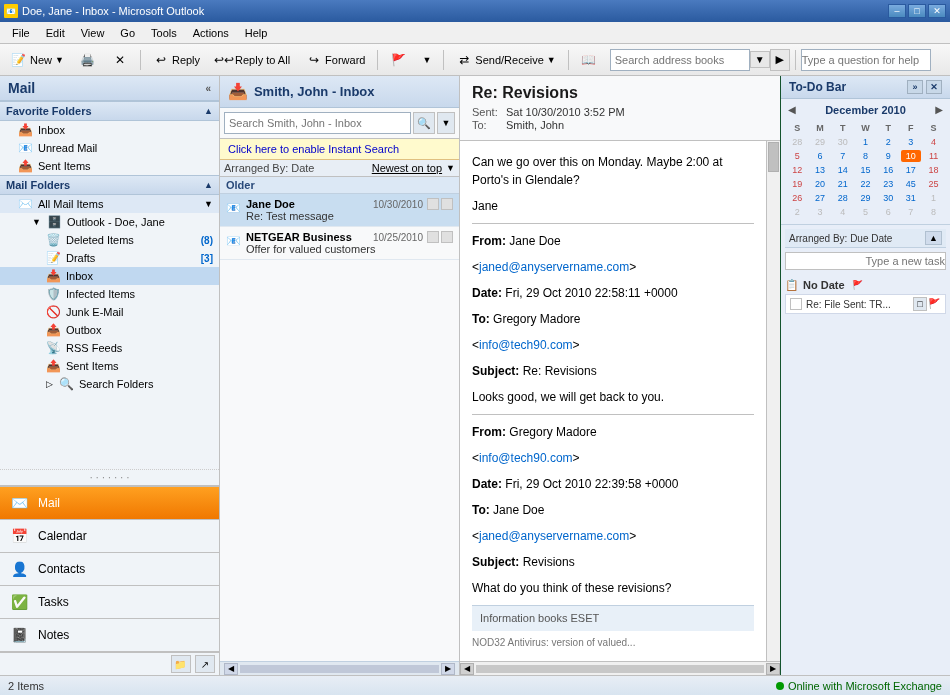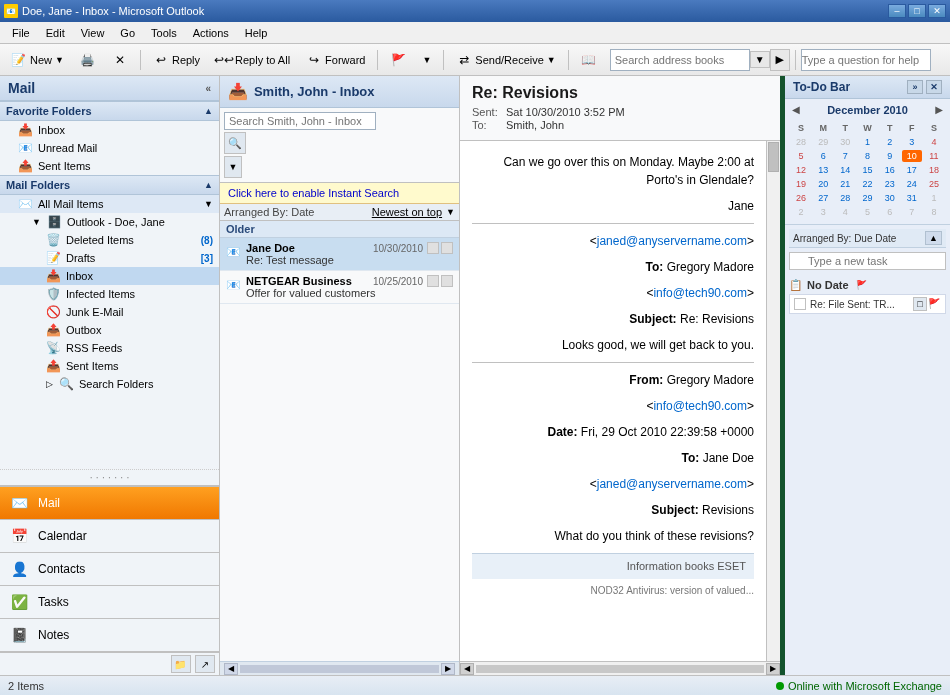--- a/index.html
+++ b/index.html
@@ -53,21 +53,21 @@
     .nav-btn { display: flex; align-items: center; gap: 8px; padding: 6px 10px; cursor: pointer; border-bottom: 1px solid #c0c0c0; font-size: 12px; }
     .nav-btn.active { background: linear-gradient(to bottom, #ffa020, #f07800); color: white; }
     .nav-icon { width: 20px; height: 20px; display: flex; align-items: center; justify-content: center; font-size: 14px; }
     .nav-bottom-bar { display: flex; justify-content: flex-end; padding: 2px 4px; gap: 4px; border-top: 1px solid #c0c0c0; }
     .nav-small-btn { width: 20px; height: 18px; background: #e0e8f0; border: 1px solid #c0c0c0; cursor: pointer; display: flex; align-items: center; justify-content: center; font-size: 10px; }
 
     
     .middle-panel { width: 240px; min-width: 240px; background: #f8f9fa; border-right: 1px solid #c0c0c0; display: flex; flex-direction: column; }
     .inbox-header { background: linear-gradient(to bottom, #dde8f5, #c8d8ec); padding: 6px 8px; font-size: 13px; font-weight: bold; color: #1a3a6a; border-bottom: 1px solid #b0c4d8; display: flex; align-items: center; gap: 6px; }
     .inbox-icon { font-size: 16px; }
-    .search-row { padding: 4px; display: flex; align-items: flex-start; gap: 2px; border-bottom: 1px solid #c0c0c0; flex-direction: column; }
+    .search-row { padding: 4px; display: flex; align-items: flex-end; gap: 2px; border-bottom: 1px solid #c0c0c0; }
     .search-input { flex: 1; height: 22px; border: 1px solid #a0b0c0; padding: 2px 4px; font-size: 11px; }
     .search-btn { width: 22px; height: 22px; background: #e0e8f0; border: 1px solid #c0c0c0; cursor: pointer; display: flex; align-items: center; justify-content: center; }
     .search-dropdown { width: 18px; height: 22px; background: #e0e8f0; border: 1px solid #c0c0c0; cursor: pointer; display: flex; align-items: center; justify-content: center; font-size: 9px; }
     .instant-search-bar { background: #fffacd; padding: 4px 8px; border-bottom: 1px solid #e0c080; font-size: 11px; color: #0000cc; cursor: pointer; }
     .arrange-bar { display: flex; align-items: center; background: #e8eef5; border-bottom: 1px solid #c0c0c0; padding: 2px 4px; }
     .arrange-label { font-size: 11px; color: #444; flex: 1; }
     .arrange-value { font-size: 11px; color: #000; cursor: pointer; text-decoration: underline; }
     .arrange-arrow { font-size: 9px; margin-left: 4px; cursor: pointer; }
 
     .email-list { overflow-y: auto; flex: 1; }
@@ -84,27 +84,27 @@
     .flag-icon { width: 12px; height: 12px; border: 1px solid #c0c0c0; cursor: pointer; }
 
     
     .reading-pane { flex: 1; background: white; display: flex; flex-direction: column; overflow: hidden; }
     .reading-header { padding: 8px 12px; border-bottom: 1px solid #c0c0c0; background: #f8f9fa; }
     .reading-subject { font-size: 16px; font-weight: bold; color: #1a1a1a; margin-bottom: 4px; }
     .reading-from { font-size: 12px; color: #333; margin-bottom: 2px; }
     .reading-detail-row { display: flex; gap: 4px; margin: 1px 0; }
     .reading-detail-label { color: #555; min-width: 30px; }
     .reading-detail-value { color: #333; }
-    .reading-body { flex: 1; overflow-y: auto; padding: 12px; font-size: 12px; line-height: 1.5; text-align: right; }
+    .reading-body { flex: 1; overflow-y: auto; padding: 12px; font-size: 12px; line-height: 1.5; }
     .email-link { color: #0066cc; text-decoration: none; }
     .bold-label { font-weight: bold; }
     .reading-scrollbar { width: 14px; background: #f0f0f0; border-left: 1px solid #c0c0c0; }
 
     
-    .todo-bar { width: 170px; min-width: 170px; background: #e8eef8; border-left: 5px solid #14532d; display: flex; flex-direction: column; overflow: hidden; }
+    .todo-bar { width: 170px; min-width: 170px; background: #e8eef8; border-left: 1px solid #14532d; display: flex; flex-direction: column; overflow: hidden; }
     .todo-header { background: linear-gradient(to bottom, #dde8f5, #c8d8ec); padding: 4px 8px; font-size: 12px; font-weight: bold; color: #1a3a6a; border-bottom: 1px solid #b0c4d8; display: flex; align-items: center; justify-content: space-between; }
     .todo-controls { display: flex; gap: 3px; }
     .todo-ctrl-btn { width: 16px; height: 14px; background: #c8d8e8; border: 1px solid #a0b0c0; cursor: pointer; font-size: 9px; display: flex; align-items: center; justify-content: center; }
 
     
     .calendar-mini { padding: 4px; border-bottom: 1px solid #c0d0e0; }
     .cal-header { display: flex; align-items: center; justify-content: space-between; margin-bottom: 4px; }
     .cal-month { font-size: 11px; font-weight: bold; color: #1a3a6a; }
     .cal-nav { background: none; border: none; cursor: pointer; font-size: 10px; color: #555; padding: 1px 3px; }
     .cal-grid { width: 100%; }
@@ -113,21 +113,21 @@
     .cal-today { background: #ff6600 !important; color: white; border-radius: 2px; }
     .cal-other-month { color: #bbb; }
     .cal-weekend { color: #cc4444; }
     .cal-link { color: #0066cc; }
 
     
     .tasks-area { flex: 1; overflow-y: auto; padding: 4px; }
     .tasks-arrange { display: flex; align-items: center; justify-content: space-between; background: #e0eaf5; padding: 2px 4px; border-bottom: 1px solid #c0d0e0; font-size: 10px; margin-bottom: 4px; }
     .tasks-arrange-label { color: #333; }
     .tasks-sort-btn { background: #d0dcec; border: 1px solid #b0c0d0; cursor: pointer; font-size: 9px; padding: 1px 3px; }
-    .task-input { width: 100%; border: 1px solid #c0c0c0; padding: 2px 18px; font-size: 11px; margin-bottom: 6px; }
+    .task-input { width: 100%; border: 1px solid #c0c0c0; padding: 2px 0; font-size: 11px; margin-bottom: 6px; text-align: right; }
     .task-group { margin-bottom: 4px; }
     .task-group-header { display: flex; align-items: center; gap: 4px; padding: 2px 0; }
     .task-group-icon { width: 14px; height: 14px; display: flex; align-items: center; justify-content: center; font-size: 11px; }
     .task-group-label { font-size: 11px; font-weight: bold; color: #333; }
     .task-item { display: flex; align-items: center; gap: 4px; padding: 2px 4px; background: white; border: 1px solid #d0d8e8; margin-bottom: 2px; cursor: pointer; }
     .task-cb { width: 12px; height: 12px; border: 1px solid #c0c0c0; background: white; cursor: pointer; }
     .task-text { flex: 1; font-size: 10px; color: #333; overflow: hidden; white-space: nowrap; text-overflow: ellipsis; }
     .task-flag { width: 12px; height: 12px; display: flex; align-items: center; justify-content: center; font-size: 10px; color: #cc4444; }
     .task-actions { display: flex; gap: 2px; }
     .task-action-btn { width: 14px; height: 14px; background: #e0e8f0; border: 1px solid #c0c0c0; cursor: pointer; display: flex; align-items: center; justify-content: center; font-size: 9px; }
@@ -415,21 +415,23 @@
         <span class="reading-detail-label">To:</span>
         <span class="reading-detail-value">Smith, John</span>
       </div>
     </div>
 
     <div style="display:flex;flex:1;overflow:hidden;">
       <div class="reading-body scrollable">
         <p>Can we go over this on Monday. Maybe 2:00 at Porto's in Glendale?</p>
         <p>Jane</p>
         <div class="divider-line"></div>
+        <p><span class="bold-label">From:</span> Jane Doe</p>
         <p>&lt;<a class="email-link">janed@anyservername.com</a>&gt;</p>
+        <p><span class="bold-label">Date:</span> Fri, 29 Oct 2010 22:58:11 +0000</p>
         <p><span class="bold-label">To:</span> Gregory Madore</p>
         <p>&lt;<a class="email-link">info@tech90.com</a>&gt;</p>
         <p><span class="bold-label">Subject:</span> Re: Revisions</p>
         <p> </p>
         <p>Looks good, we will get back to you.</p>
         <div class="divider-line"></div>
         <p><span class="bold-label">From:</span> Gregory Madore</p>
         <p>&lt;<a class="email-link">info@tech90.com</a>&gt;</p>
         <p><span class="bold-label">Date:</span> Fri, 29 Oct 2010 22:39:58 +0000</p>
         <p><span class="bold-label">To:</span> Jane Doe</p>
@@ -506,21 +508,21 @@
             <td class="cal-link">16</td>
             <td class="cal-link">17</td>
             <td class="cal-weekend">18</td>
           </tr>
           <tr>
             <td class="cal-weekend">19</td>
             <td class="cal-link">20</td>
             <td class="cal-link">21</td>
             <td class="cal-link">22</td>
             <td class="cal-link">23</td>
-            <td class="cal-link">24</td>
+            <td class="cal-link">45</td>
             <td class="cal-weekend">25</td>
           </tr>
           <tr>
             <td class="cal-weekend">26</td>
             <td class="cal-link">27</td>
             <td class="cal-link">28</td>
             <td class="cal-link">29</td>
             <td class="cal-link">30</td>
             <td class="cal-link">31</td>
             <td class="cal-other-month">1</td>

